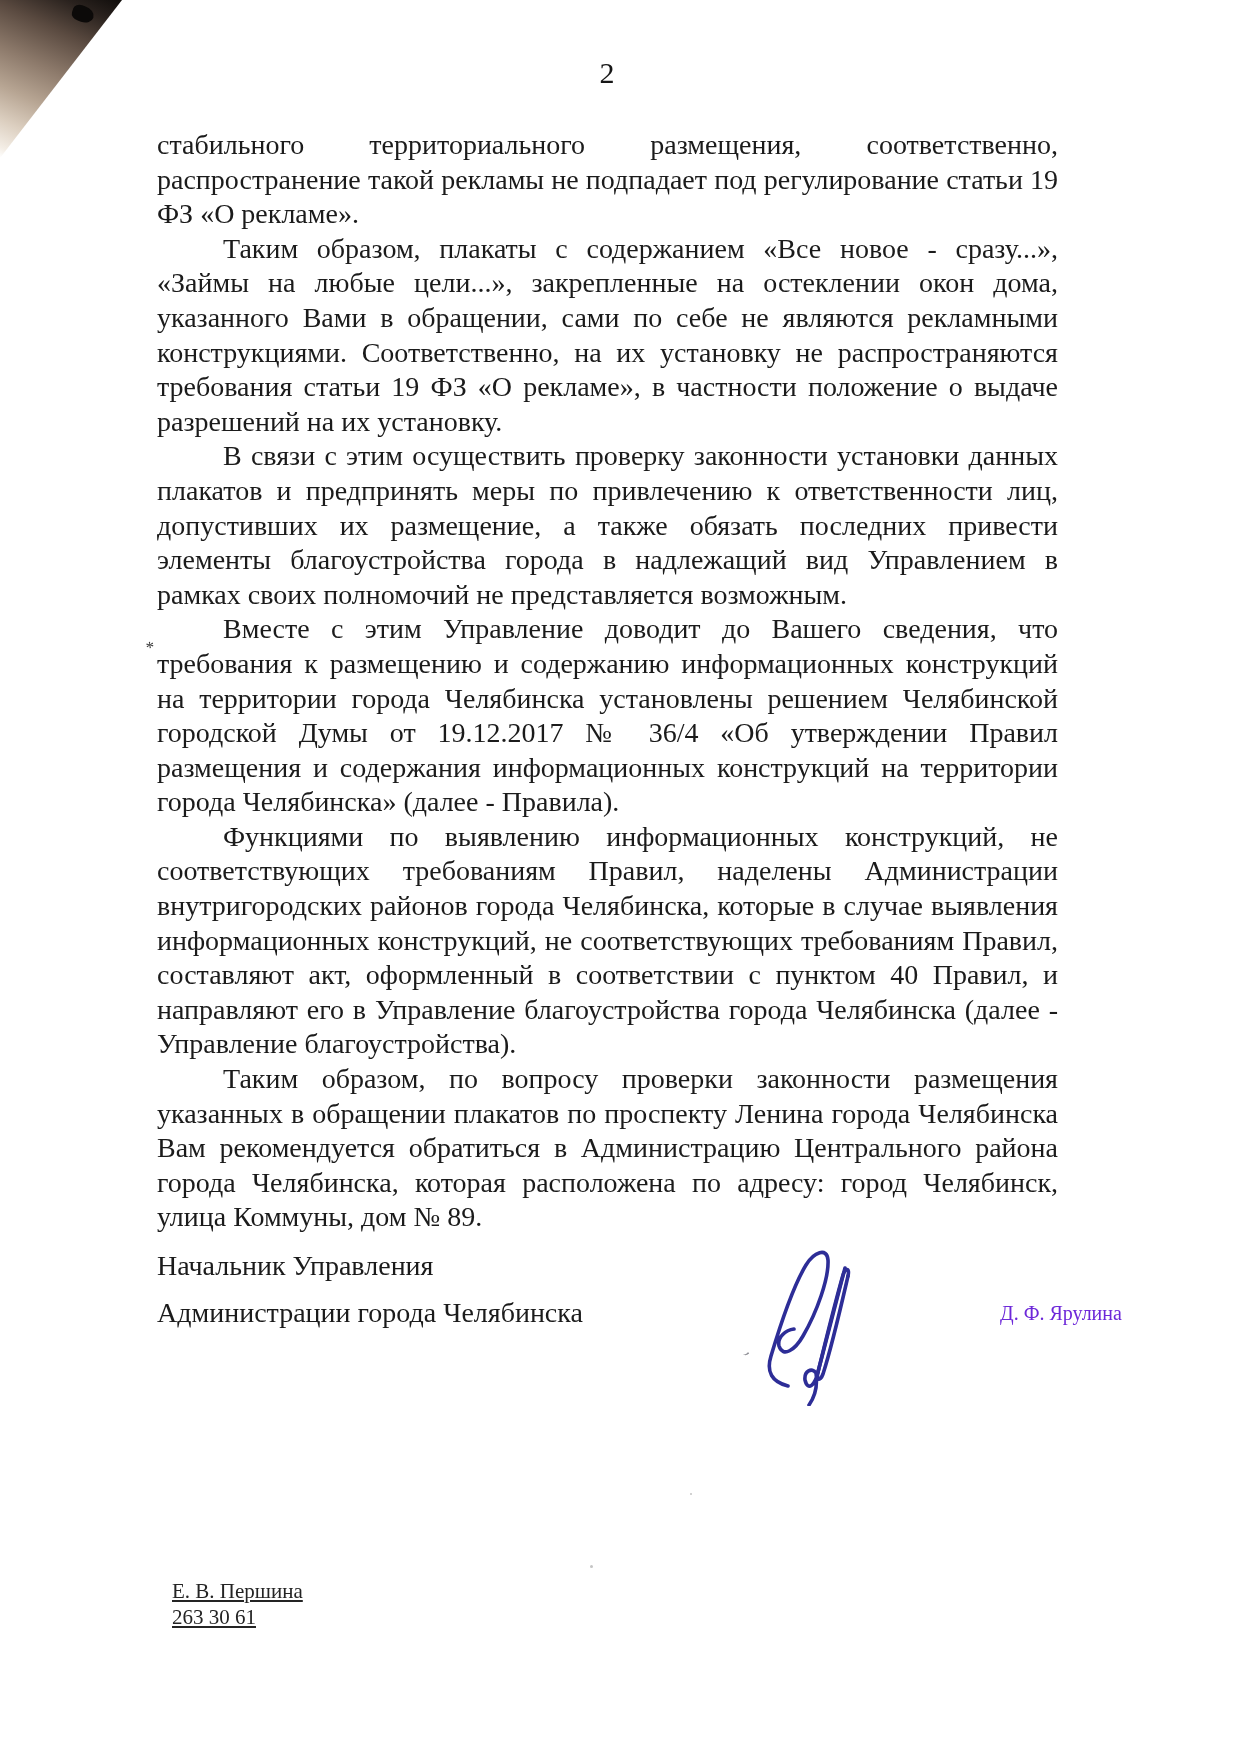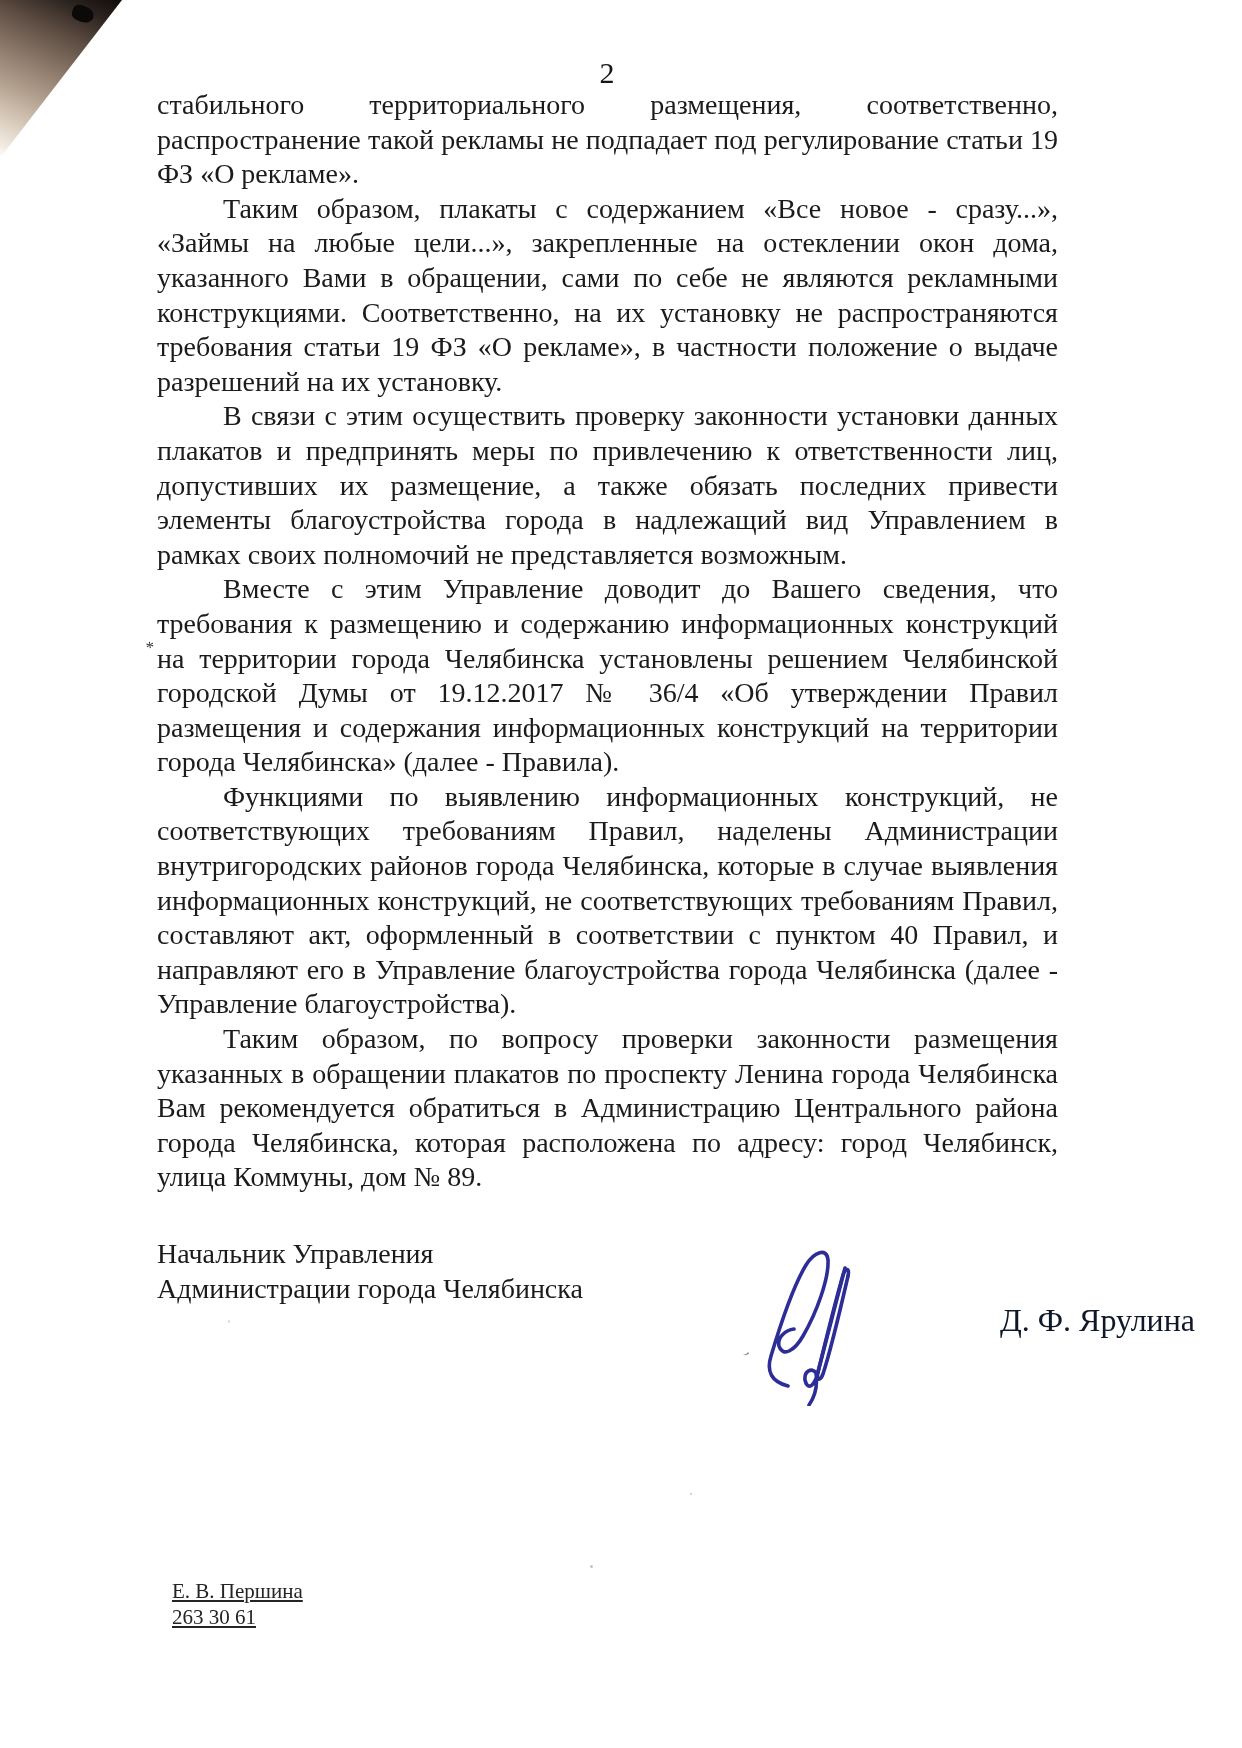--- a/index.html
+++ b/index.html
@@ -25,33 +25,33 @@
   .page-number{
     position:absolute;left:157px;top:56px;width:900px;
     text-align:center;font-size:30px;color:#161616;
   }
   .body-text{
     position:absolute;left:157px;top:88px;width:901px;
     font-size:28px;line-height:34.6px;
     text-align:justify;
   }
   .body-text p{margin:0;text-indent:66px;}
-  .body-text p.no-indent{text-indent:0;}
+  .body-text p.no-indent{text-indent:0;margin-top:40px;}
   .margin-mark{
     position:absolute;left:146px;top:638px;
     font-size:17px;color:#3a3a3a;transform:rotate(-8deg);
   }
   .sig-block{
     position:absolute;left:157px;top:1236px;width:560px;
     font-size:28px;line-height:35.4px;color:#1b1b1b;
   }
-  .sig-block div{white-space:nowrap;}
+  .sig-block div{white-space:nowrap;margin-top:12px;}
   .signer-name{
     position:absolute;left:1000px;top:1302px;
-    font-size:32px;white-space:nowrap;color:#0f172a;
+    font-size:20px;white-space:nowrap;color:#6d28d9;
   }
   .signature-svg{
     position:absolute;left:758px;top:1246px;width:108px;height:160px;
   }
   .ink-tick{
     position:absolute;left:740px;top:1350px;width:7px;height:5px;
     border-right:2px solid #55555f;border-radius:0 0 6px 0;
     transform:rotate(35deg);opacity:.65;
   }
   .footer{

